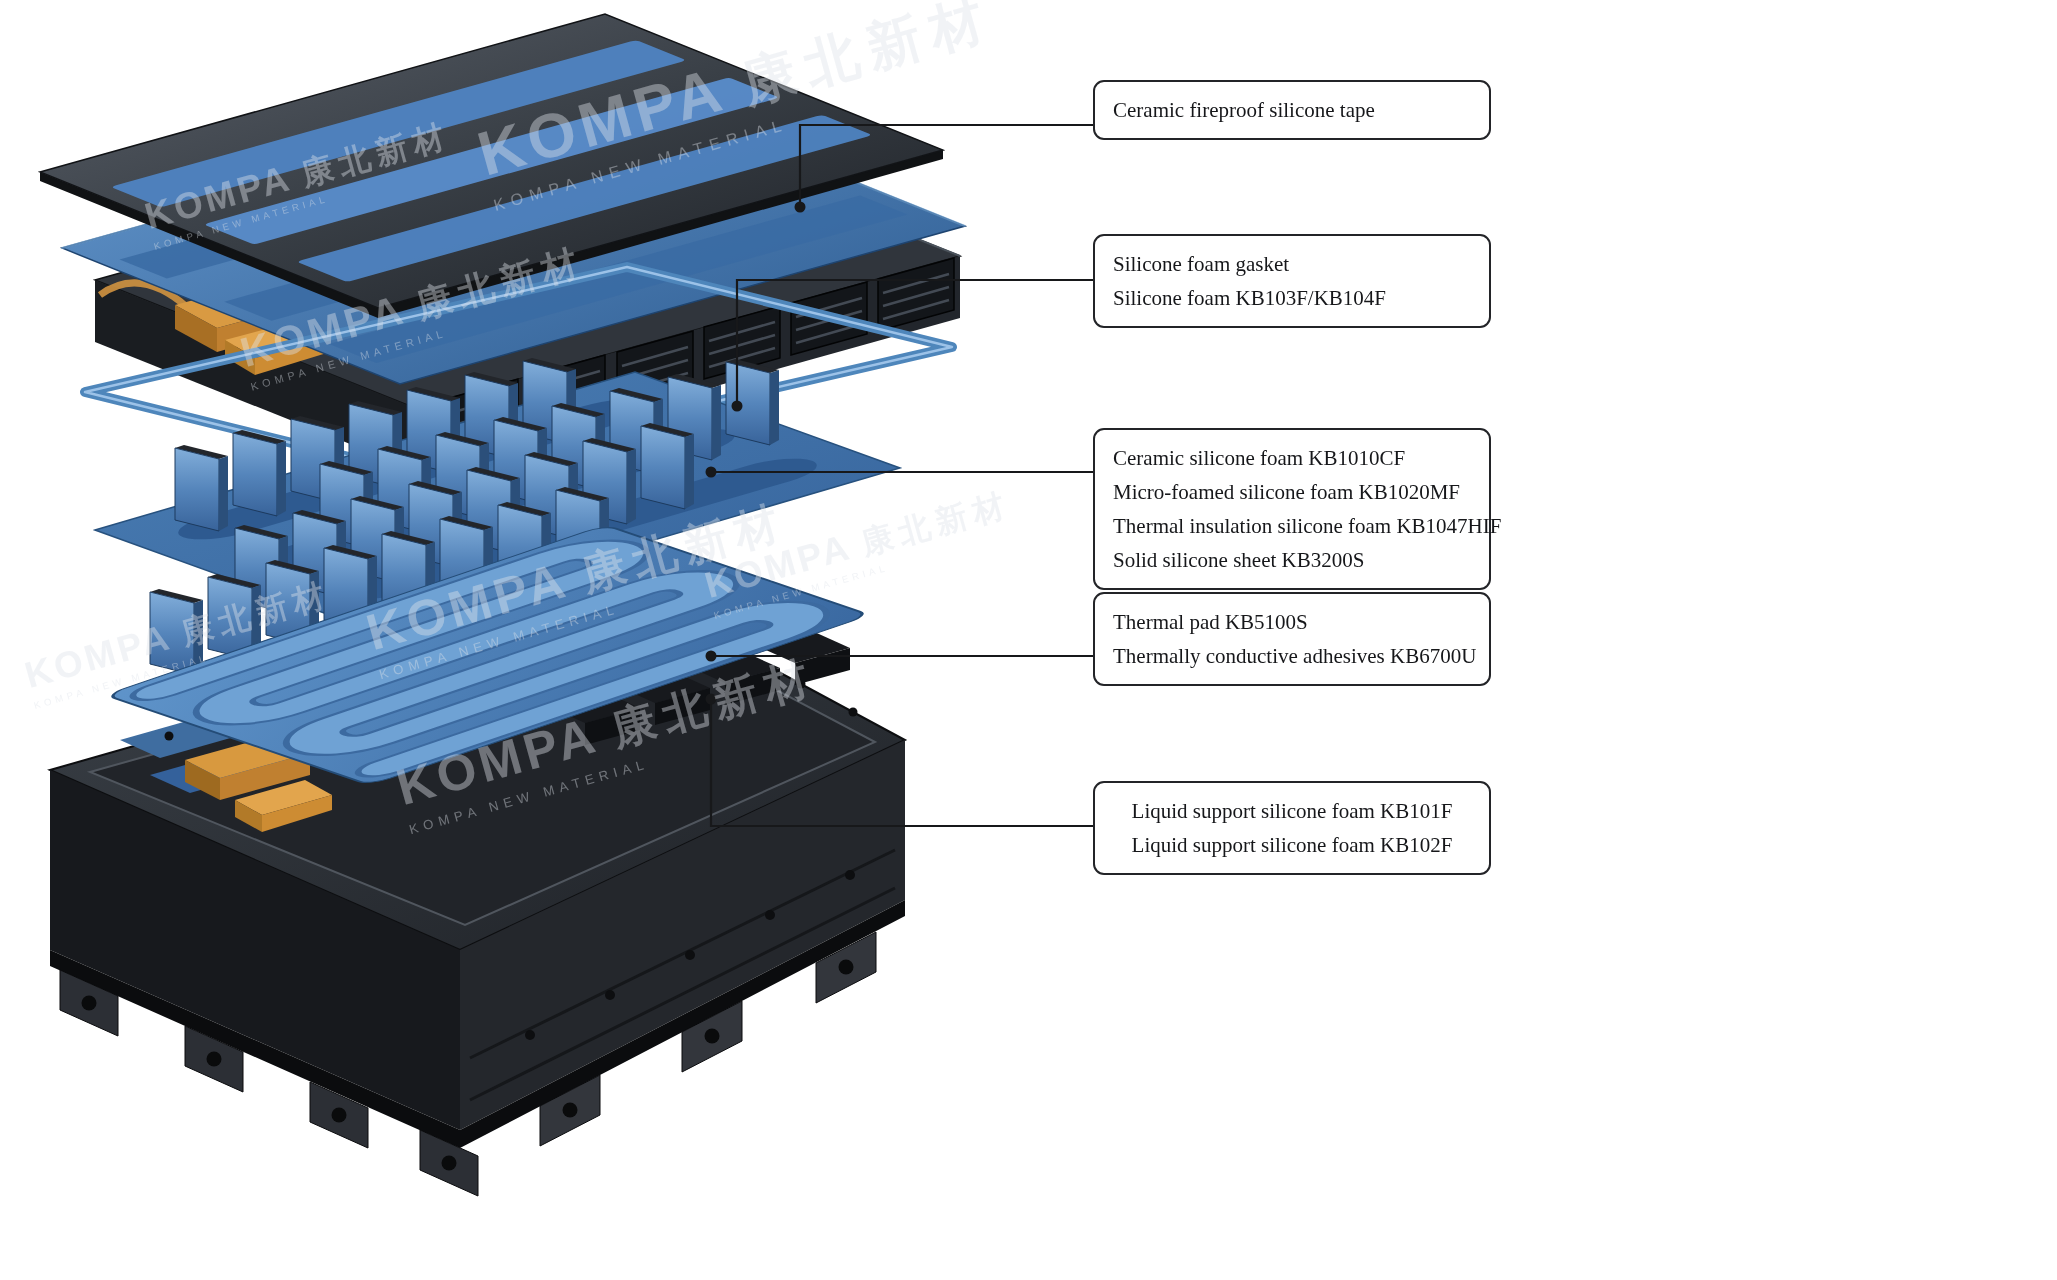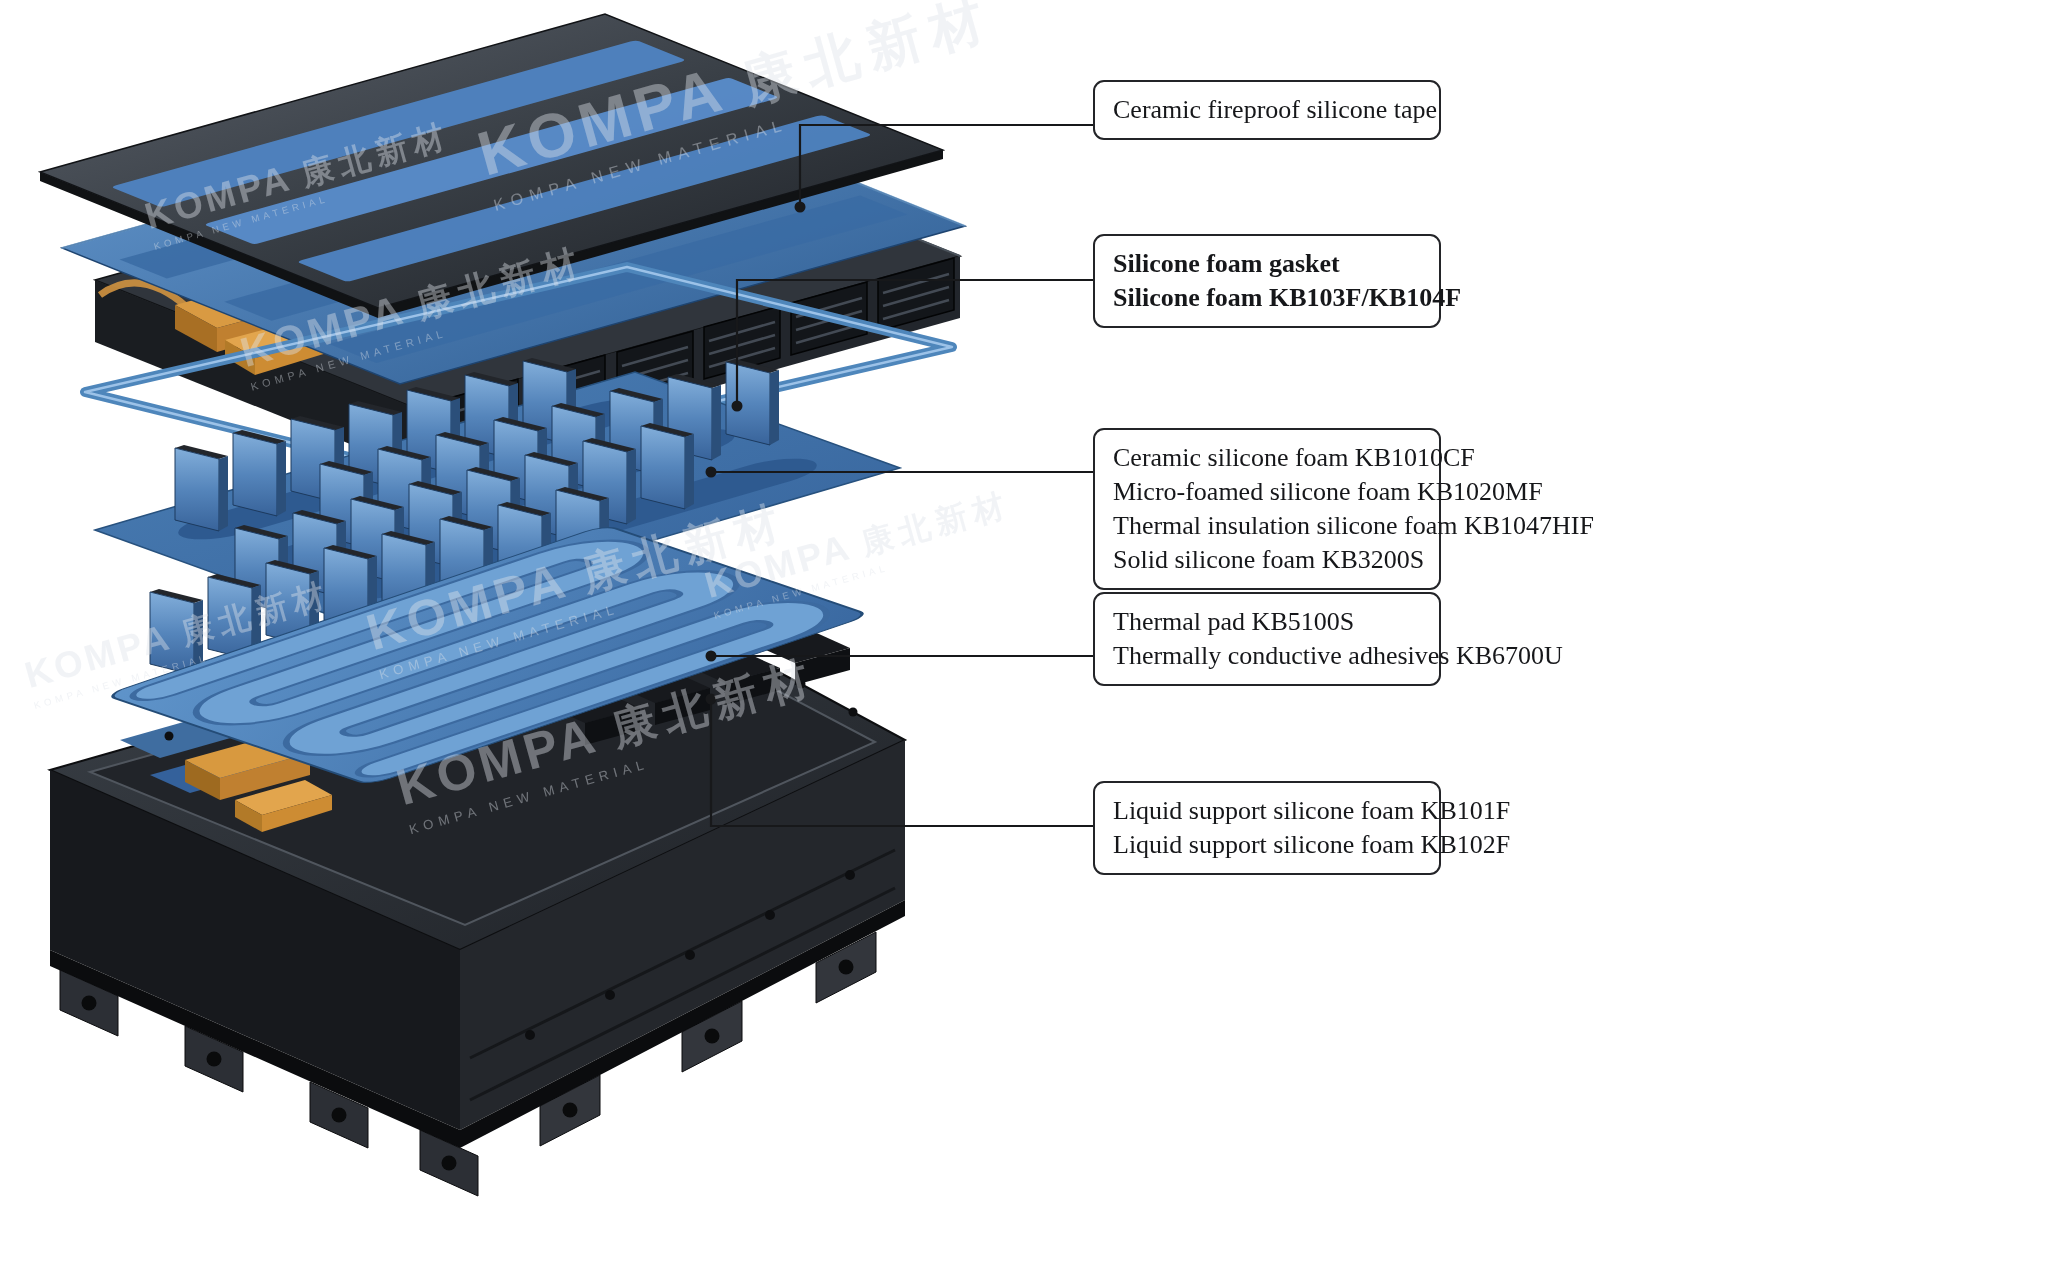--- a/index.html
+++ b/index.html
@@ -5,23 +5,23 @@
   html,body{margin:0;padding:0;}
   body{
     width:2057px;height:1280px;position:relative;overflow:hidden;
     background:#ffffff;font-family:"Liberation Serif", serif;
   }
   .stage{position:absolute;inset:0;}
   svg.scene{position:absolute;left:0;top:0;}
 
   
   .callout{
-    position:absolute;left:1093px;width:348px;box-sizing:border-box;
+    position:absolute;left:1093px;width:398px;box-sizing:border-box;
     background:#ffffff;border:2px solid #232428;border-radius:11px;
-    padding:11px 18px;font-size:26px;line-height:34px;color:#16171a;
+    padding:11px 18px;font-size:21px;line-height:34px;color:#16171a;
     z-index:30;
   }
   .callout .cl-line{white-space:nowrap;}
 
   
   .wm{
     position:absolute;color:rgba(222,227,233,0.42);pointer-events:none;
     transform-origin:left top;font-family:"Liberation Sans", sans-serif;z-index:20;
   }
   .wm-row{display:flex;gap:14px;align-items:baseline;font-weight:bold;
@@ -303,30 +303,30 @@
         <span>KOMPA</span>
         <span class="wm-cjk">康北新材</span>
       </div>
   <div class="wm-sub">KOMPA NEW MATERIAL</div>
 </div>
 
 <div class="callout" style="top:80px;">
   <div class="cl-line">Ceramic fireproof silicone tape</div>
 </div>
 
-<div class="callout" style="top:234px;font-weight:bold;">
+<div class="callout" style="top:234px;">
   <div class="cl-line">Silicone foam gasket</div>
   <div class="cl-line">Silicone foam KB103F/KB104F</div>
 </div>
 
 <div class="callout" style="top:392px;margin-top:36px;">
   <div class="cl-line">Ceramic silicone foam KB1010CF</div>
   <div class="cl-line">Micro-foamed silicone foam KB1020MF</div>
   <div class="cl-line">Thermal insulation silicone foam KB1047HIF</div>
-  <div class="cl-line">Solid silicone foam KB3200S</div>
+  <div class="cl-line">Solid silicone sheet KB3200S</div>
 </div>
 
 <div class="callout" style="top:592px;">
   <div class="cl-line">Thermal pad KB5100S</div>
   <div class="cl-line">Thermally conductive adhesives KB6700U</div>
 </div>
 
 <div class="callout" style="top:781px;text-align:center;">
   <div class="cl-line">Liquid support silicone foam KB101F</div>
   <div class="cl-line">Liquid support silicone foam KB102F</div>

